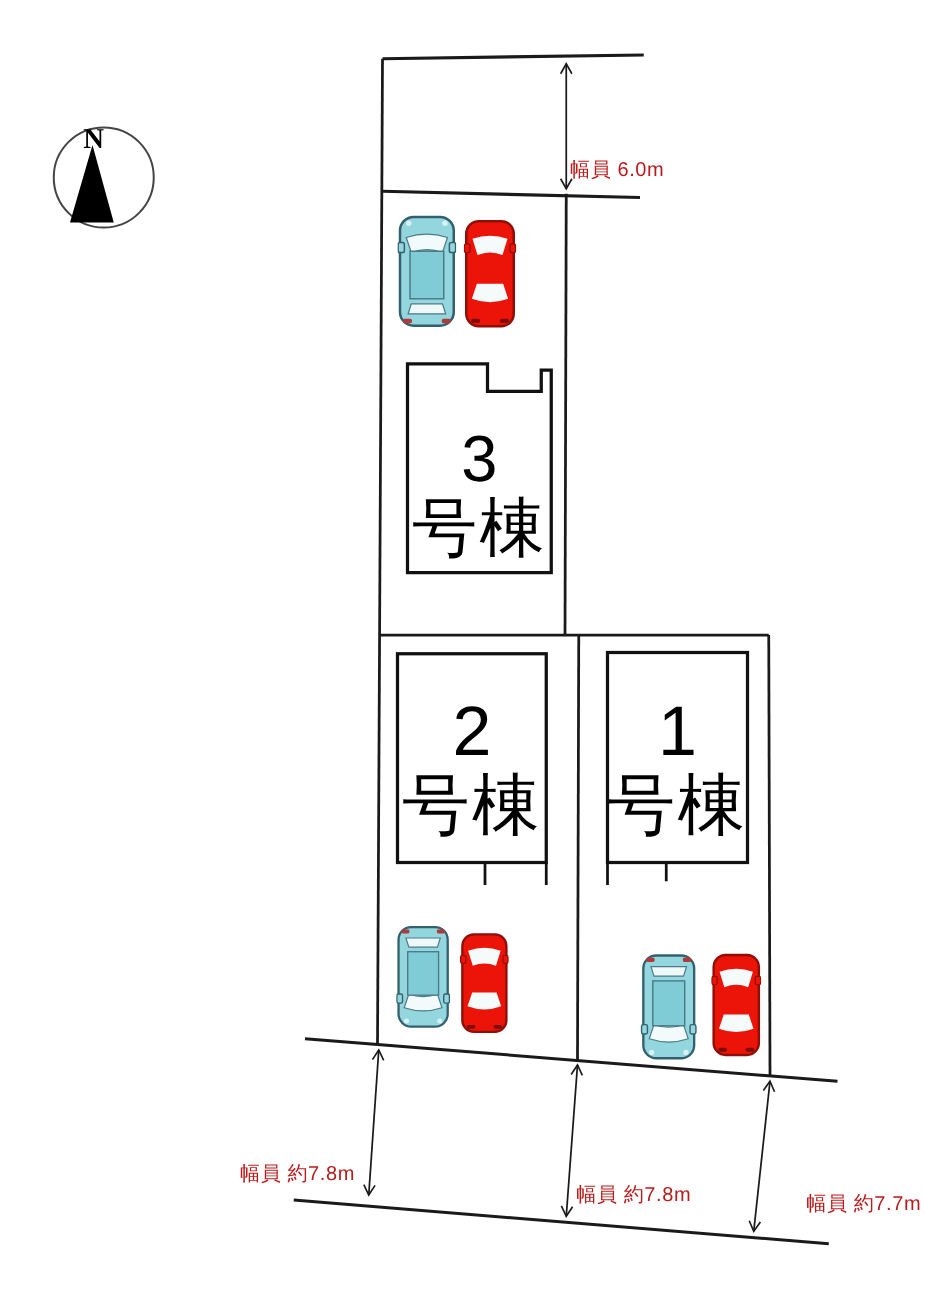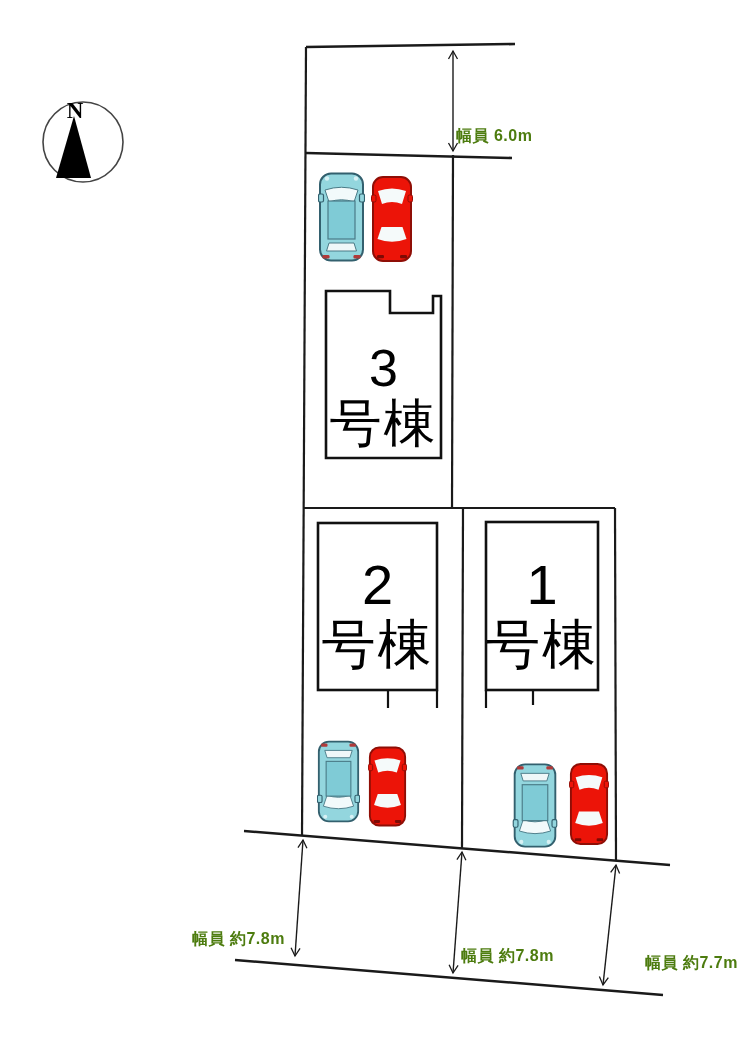--- a/index.html
+++ b/index.html
@@ -8,22 +8,22 @@
     width:740px;height:1043px;
     background:#ffffff;
     font-family:"Liberation Sans", sans-serif;
     color:#1a1a1a;
     overflow:hidden;
   }
   .plan-svg{position:absolute;left:0;top:0;}
   .lbl{
     position:absolute;
     font-size:16px;
-    font-weight:bold;
-    color:#4d7c0f;
+    font-weight:normal;
+    color:#b91c1c;
     white-space:nowrap;
     letter-spacing:0.5px;
   }
   .compass-n{
     position:absolute;
     left:60px;top:98px;width:30px;
     text-align:center;
     font-family:"Liberation Serif", serif;
     font-weight:bold;
     font-size:23px;

